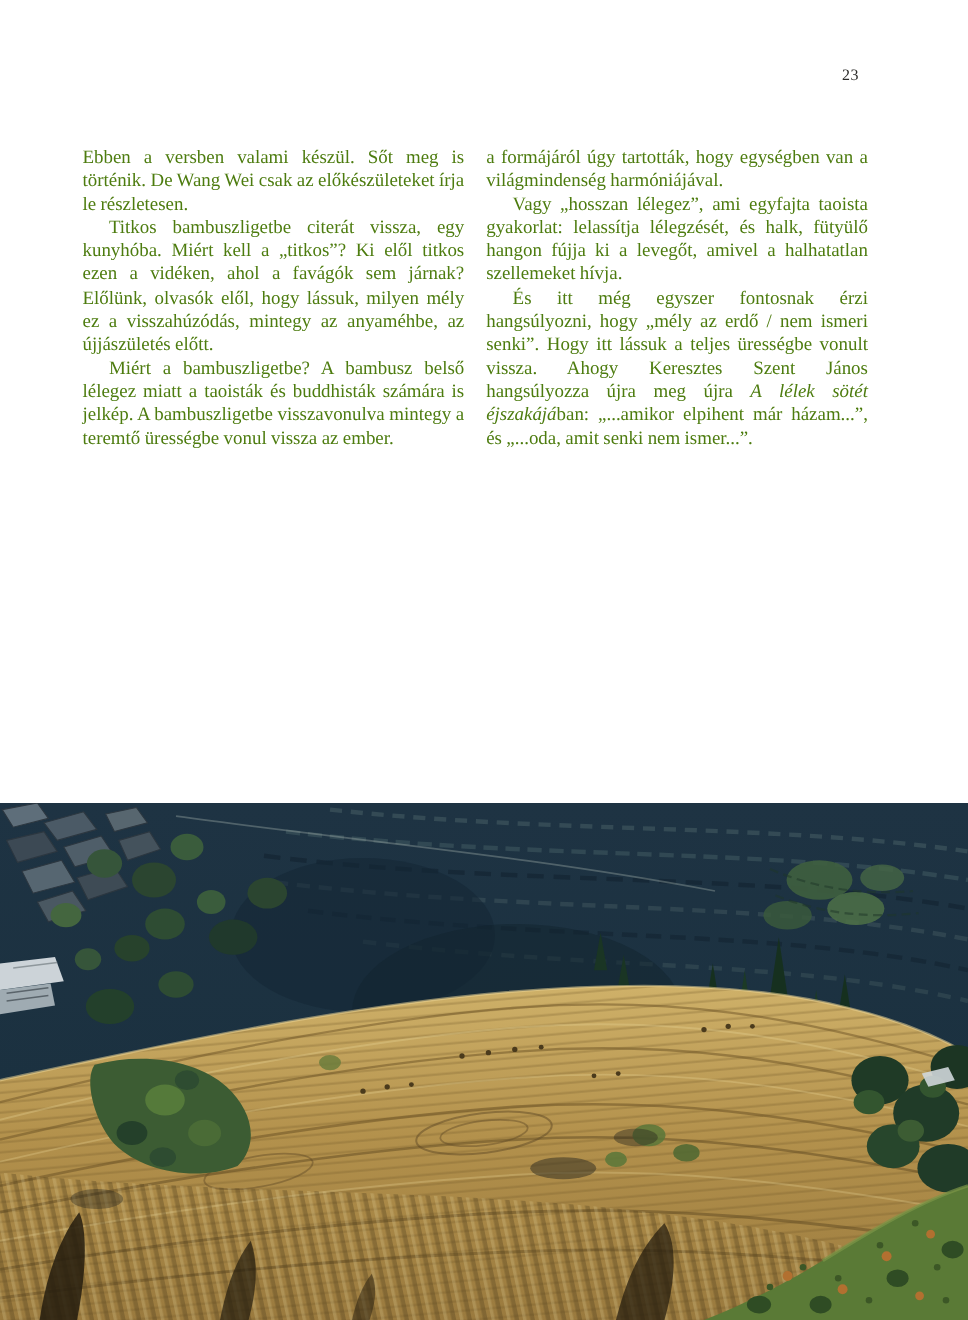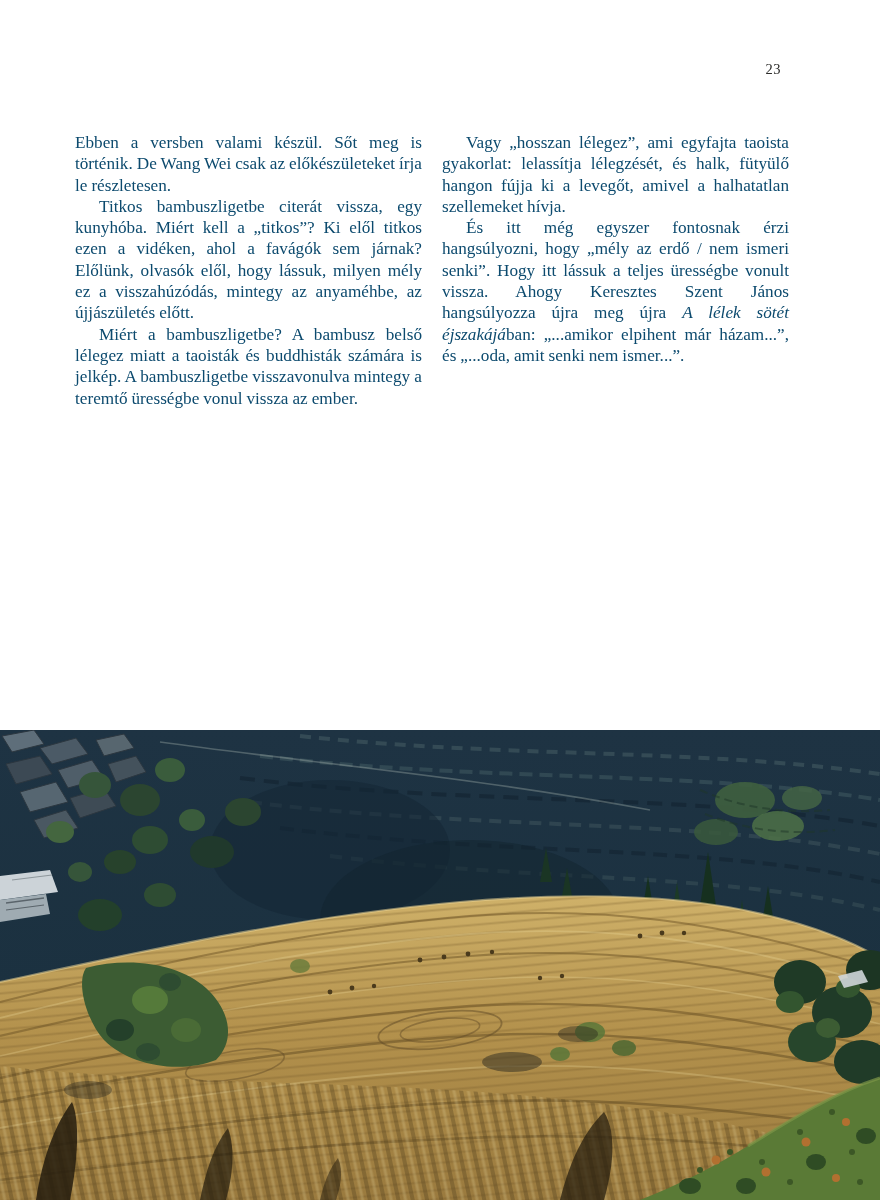--- a/index.html
+++ b/index.html
@@ -29,21 +29,21 @@
     display: flex;
     gap: 20px;
   }
   .col { flex: 1 1 0; min-width: 0; }
   .para {
     margin: 0;
     font-size: 17.2px;
     line-height: 21.3px;
     text-align: justify;
     text-align-last: left;
-    color: #0c4a6e;
+    color: #4d7c0f;
     hyphens: auto;
     -webkit-hyphens: auto;
     word-spacing: -0.3px;
   }
   .para.indent { text-indent: 24px; }
   .para em { font-style: italic; }
   .photo {
     position: absolute;
     left: 0; top: 730px;
     width: 880px; height: 470px;
@@ -59,20 +59,21 @@
 
   <div class="folio">23</div>
 
   <div class="columns">
     <div class="col">
         <p class="para"><span>Ebben a versben valami készül. Sőt meg is történik. De Wang Wei csak az előkészületeket írja le részletesen.</span></p>
         <p class="para indent"><span>Titkos bambuszligetbe citerát vissza, egy kunyhóba. Miért kell a „titkos”? Ki elől titkos ezen a vidéken, ahol a favágók sem járnak? Előlünk, olvasók elől, hogy lássuk, milyen mély ez a visszahúzódás, mintegy az anyaméhbe, az újjászületés előtt.</span></p>
         <p class="para indent"><span>Miért a bambuszligetbe? A bambusz belső lélegez miatt a taoisták és buddhisták számára is jelkép. A bambuszligetbe visszavonulva mintegy a teremtő ürességbe vonul vissza az ember.</span></p>
       </div>
     <div class="col">
+        <p class="para"><span>a formájáról úgy tartották, hogy egységben van a világmindenség harmóniájával.</span></p>
         <p class="para indent"><span>Vagy „hosszan lélegez”, ami egyfajta taoista gyakorlat: lelassítja lélegzését, és halk, fütyülő hangon fújja ki a levegőt, amivel a halhatatlan szellemeket hívja.</span></p>
         <p class="para indent"><span>És itt még egyszer fontosnak érzi hangsúlyozni, hogy „mély az erdő / nem ismeri senki”. Hogy itt lássuk a teljes ürességbe vonult vissza. Ahogy Keresztes Szent János hangsúlyozza újra meg újra </span><em>A lélek sötét éjszakájá</em><span>ban: „...amikor elpihent már házam...”, és „...oda, amit senki nem ismer...”.</span></p>
       </div>
   </div>
 
   <figure class="photo" aria-label="Terraced rice fields on mountain slopes: golden harvested terraces in the foreground, a dark forested mountainside with faint terrace rows above, village rooftops and a white building in the upper left, conifers and a green field at lower right">
     <svg width="880" height="470" viewBox="0 0 880 470" xmlns="http://www.w3.org/2000/svg">
       <defs>
         <linearGradient id="mountainGrad" x1="0" y1="0" x2="0" y2="1">
           <stop offset="0" stop-color="#1e3343"></stop>

